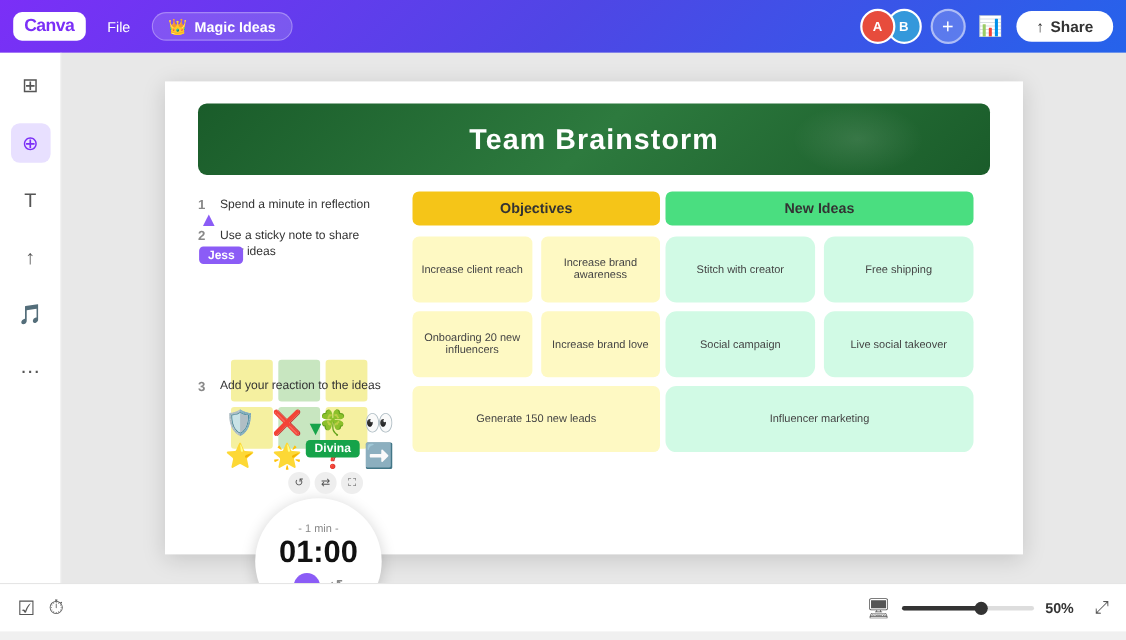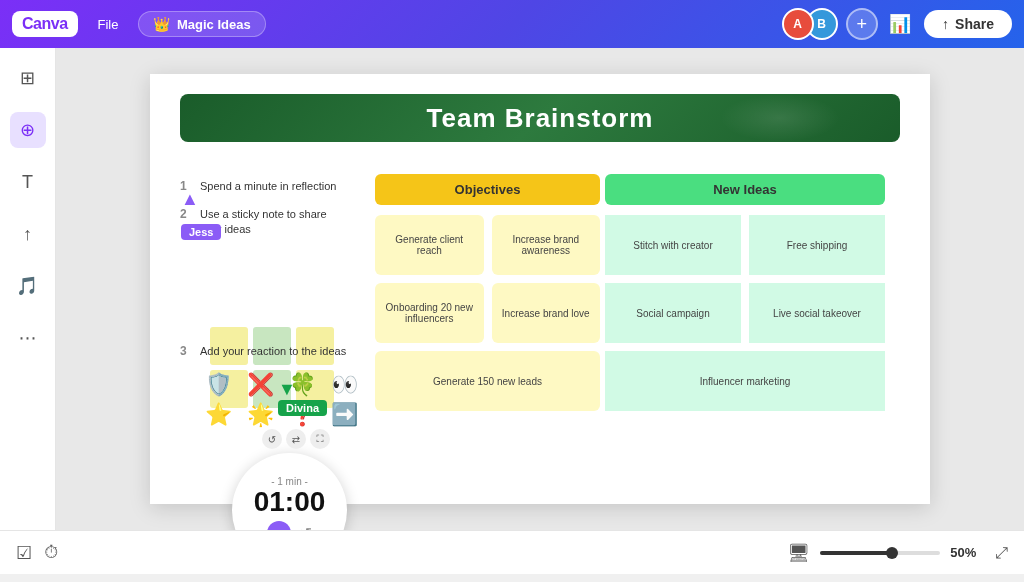--- a/index.html
+++ b/index.html
@@ -148,21 +148,21 @@
       background: #fff;
       width: 780px;
       height: 430px;
       position: relative;
       box-shadow: 0 4px 20px rgba(0,0,0,0.15);
     }
 
     
     .canvas-header {
       background: linear-gradient(135deg, #1a5c2a 0%, #2d7a3e 50%, #1a5c2a 100%);
-      height: 48px;
+      height: 65px;
       display: flex;
       align-items: center;
       justify-content: center;
       margin: 20px 30px 0;
       border-radius: 8px;
       position: relative;
       overflow: hidden;
     }
     .canvas-header::before {
       content: '';
@@ -306,21 +306,21 @@
       color: #333;
       margin-bottom: 10px;
     }
     .ideas-grid {
       display: grid;
       grid-template-columns: 1fr 1fr;
       gap: 8px;
     }
     .idea-card {
       background: #d1fae5;
-      border-radius: 0;
+      border-radius: 10px;
       padding: 8px;
       font-size: 10px;
       color: #444;
       text-align: center;
       min-height: 60px;
       display: flex;
       align-items: center;
       justify-content: center;
     }
 
@@ -498,21 +498,21 @@
           <div style="display:flex; align-items:center; gap:8px; margin-top:4px;">
             <div class="timer-play">▶</div>
             <span style="font-size:16px; color:#888; cursor:pointer;">↺</span>
           </div>
         </div>
       </div>
 
       <div class="objectives-section">
         <div class="section-header-yellow">Objectives</div>
         <div class="obj-grid">
-          <div class="obj-card">Generate client reach</div>
+          <div class="obj-card">Increase client reach</div>
           <div class="obj-card">Increase brand awareness</div>
           <div class="obj-card">Onboarding 20 new influencers</div>
           <div class="obj-card">Increase brand love</div>
           <div class="obj-card full-width">Generate 150 new leads</div>
         </div>
       </div>
 
       <div class="ideas-section">
         <div class="section-header-green">New Ideas</div>
         <div class="ideas-grid">

